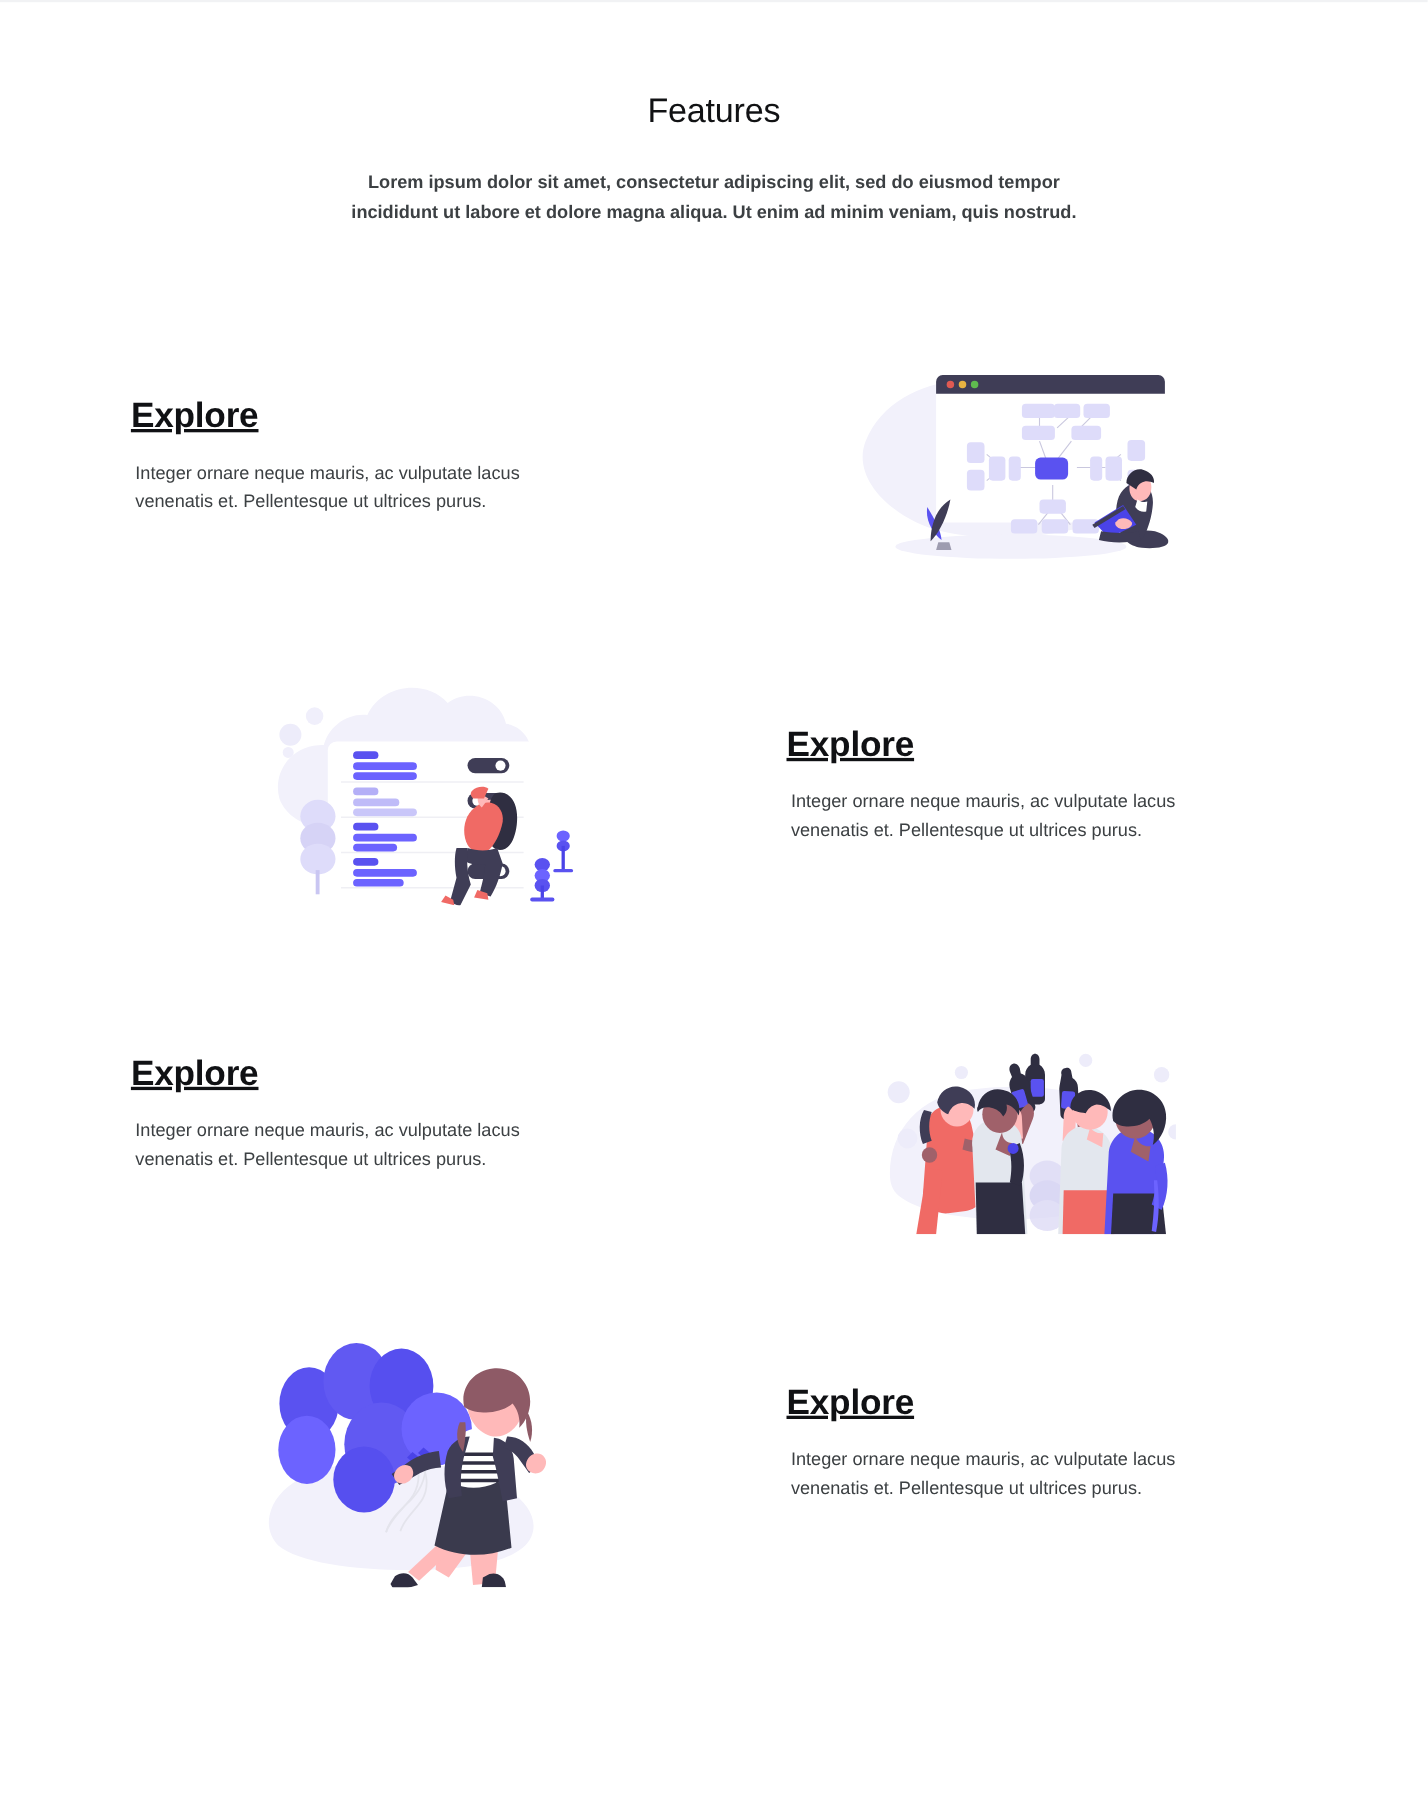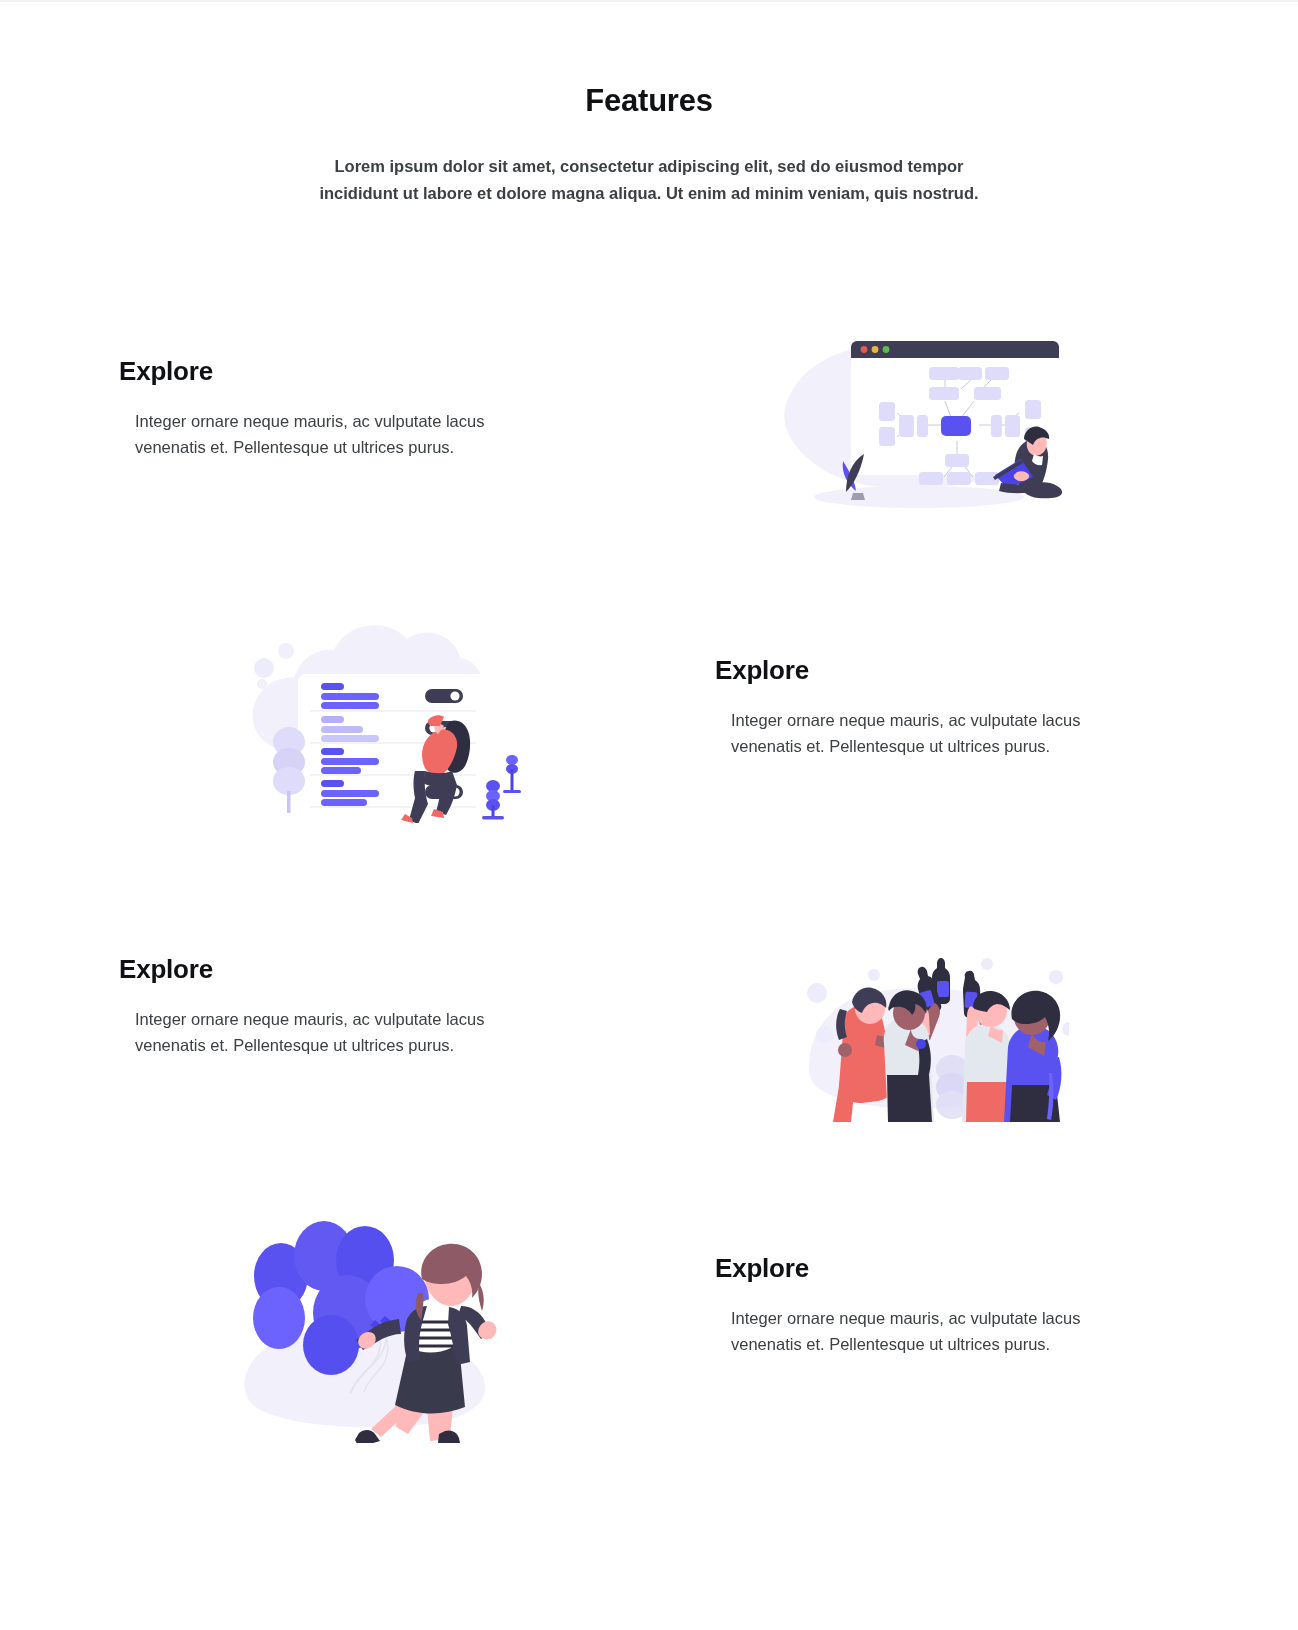--- a/index.html
+++ b/index.html
@@ -24,21 +24,21 @@
     background: #f1f2f4;
   }
 
   
   .header {
     padding-top: 82px;
     text-align: center;
   }
   .header-title {
     font-size: 31px;
-    font-weight: 700;
+    font-weight: 400;
     letter-spacing: -0.2px;
     color: #111214;
     margin: 0;
     line-height: 1.2;
   }
   .header-sub {
     margin: 34px auto 0;
     width: 690px;
     font-size: 16.5px;
     line-height: 1.62;
@@ -60,31 +60,32 @@
   .feature-row.reverse { flex-direction: row-reverse; }
 
   .feature-text {
     width: 50%;
     padding: 0 66px 0 10px;
   }
   .feature-row.reverse .feature-text {
     padding: 0 10px 0 66px;
   }
   .feature-heading {
-    font-size: 26px;
+    font-size: 32px;
     font-weight: 700;
     color: #101114;
     margin: 0 0 22px 0;
     letter-spacing: -0.2px;
+    text-decoration: underline;
   }
   .feature-body {
     font-size: 16.5px;
     line-height: 1.55;
     color: #3c4043;
-    margin: 16px;
+    margin: 4px;
     max-width: 385px;
   }
 
   .feature-art {
     width: 50%;
     display: flex;
     align-items: center;
     justify-content: center;
   }
   .feature-art svg { display: block; }

